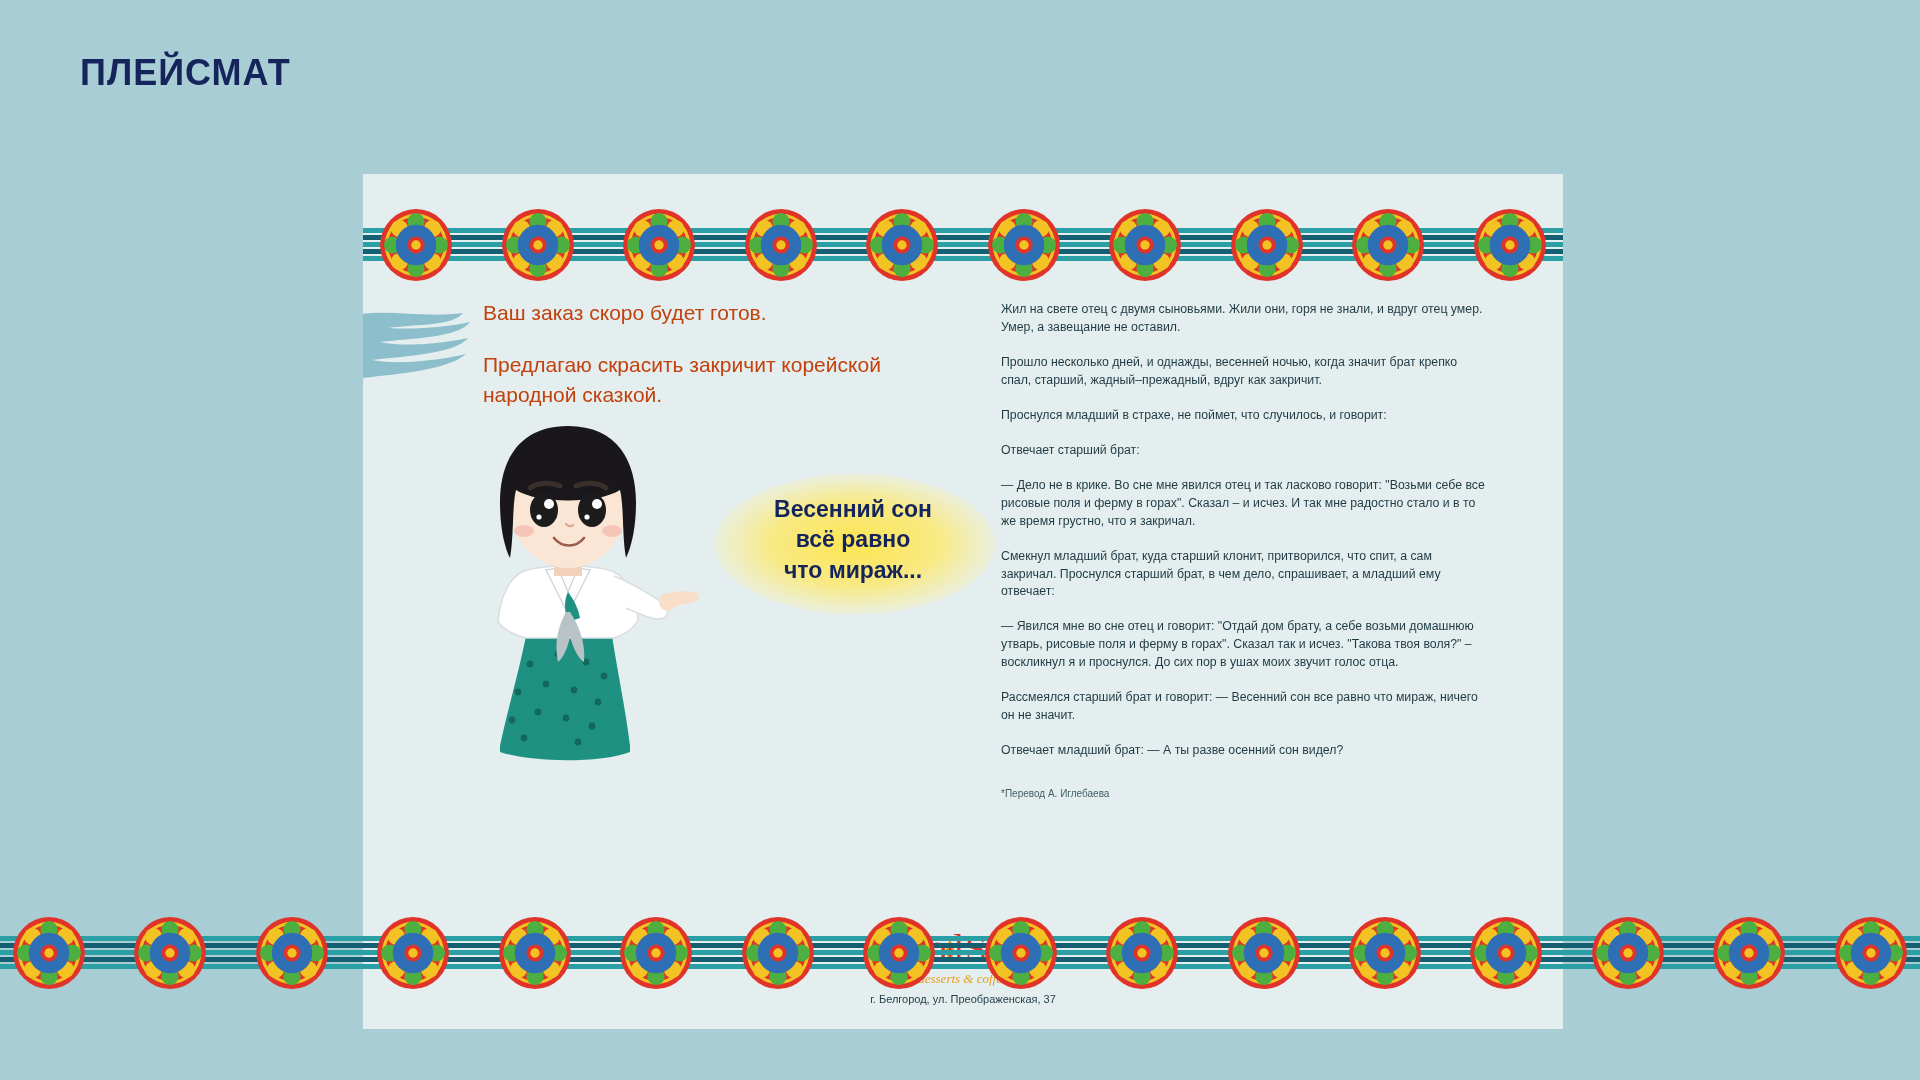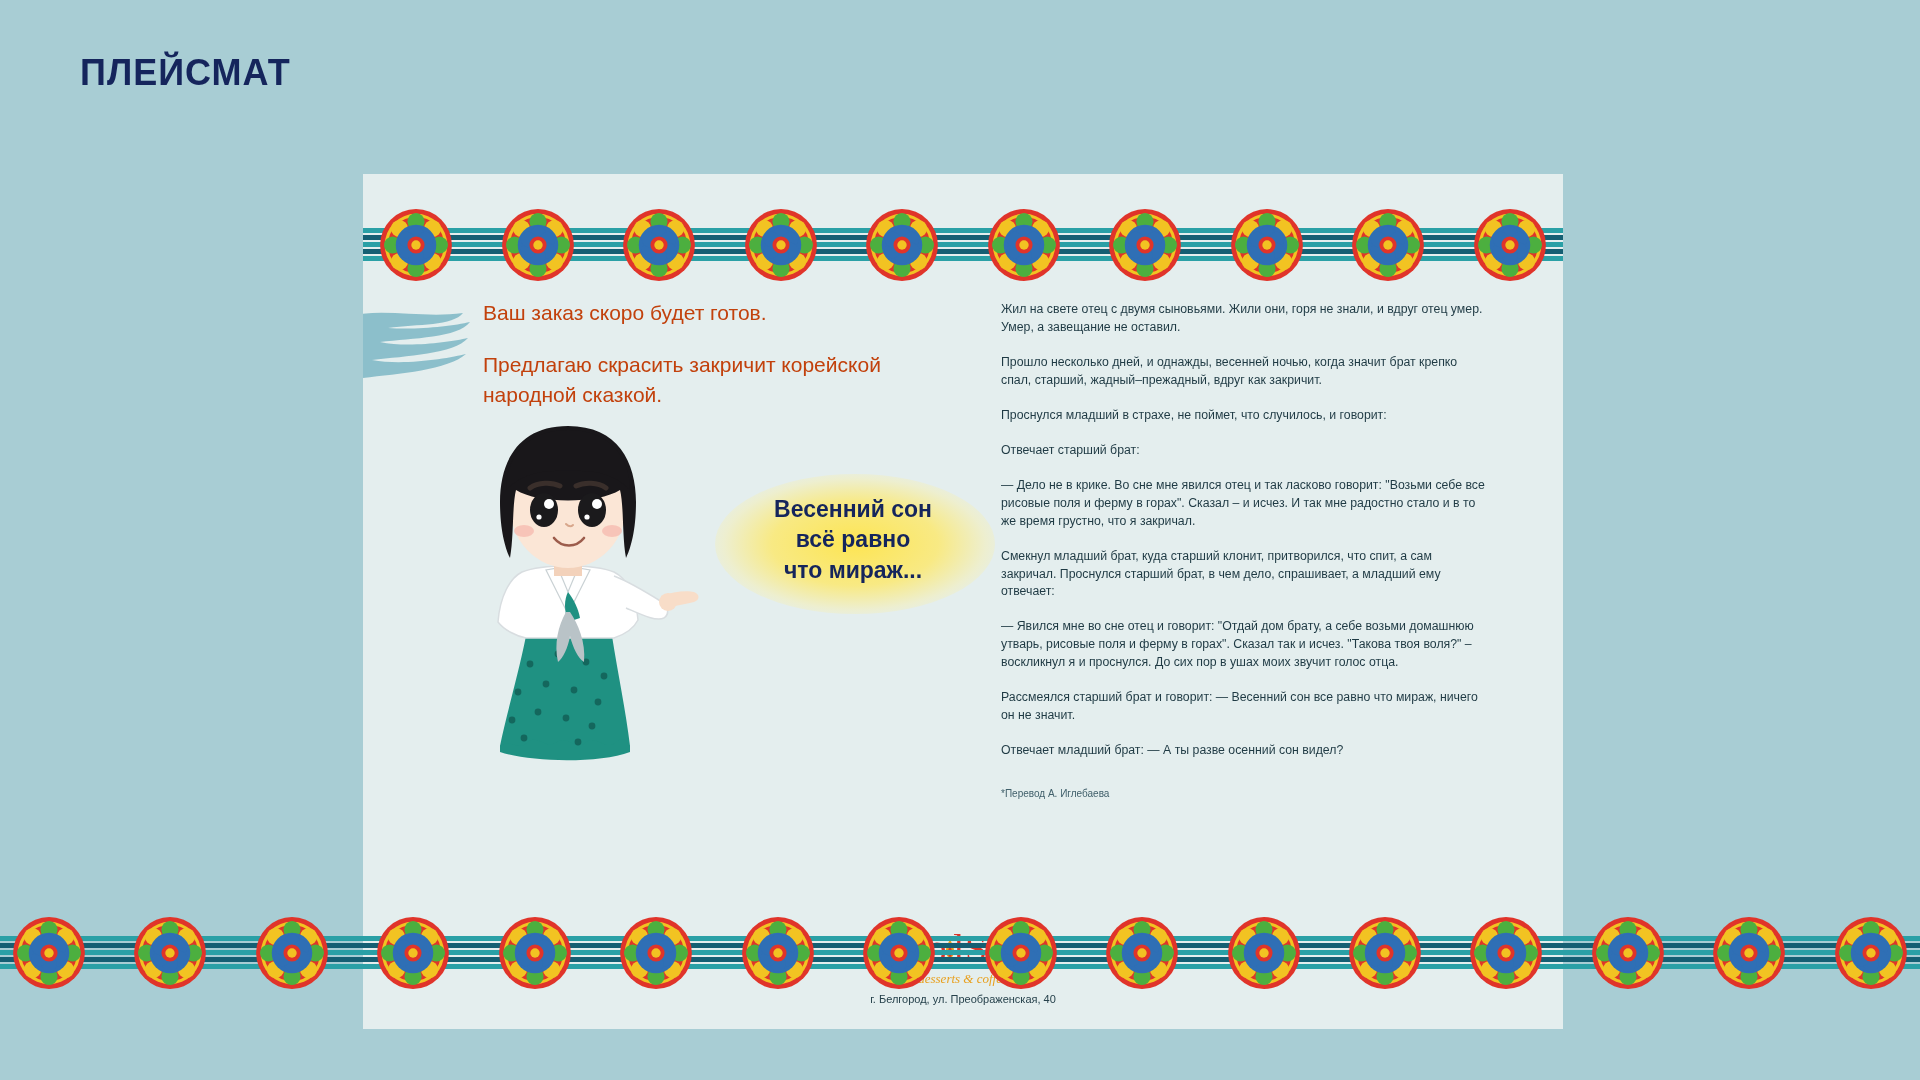--- a/index.html
+++ b/index.html
@@ -530,21 +530,21 @@
   </div>
 
   <div class="logo-block">
     <div class="logo-word">
       <span>Seo</span><svg class="logo-flame" viewBox="0 0 10 26">
           <path d="M5,0 C7.5,6 9.5,9 9,13 C8.6,17 6.5,19 5,19 C3.5,19 1.4,17 1,13 C0.5,9 2.5,6 5,0 Z" fill="#e8a01e"></path>
           <path d="M5,6 C6.4,10 7.3,12 7,14.5 C6.7,17 5.8,18 5,18 C4.2,18 3.3,17 3,14.5 C2.7,12 3.6,10 5,6 Z" fill="#d9352a"></path>
         </svg><span>l</span><span class="soul">S</span><span class="soul">oul</span>
     </div>
     <div class="logo-sub">desserts &amp; coffee</div>
-    <div class="logo-addr">г. Белгород, ул. Преображенская, 40</div>
+    <div class="logo-addr">г. Белгород, ул. Преображенская, 37</div>
   </div>
 
 </div>
 
 <div class="ribbon ribbon-global">
   <div class="stripes">
     <div class="stripe s1"></div>
     <div class="stripe s2"></div>
     <div class="stripe s3"></div>
     <div class="stripe s4"></div>

